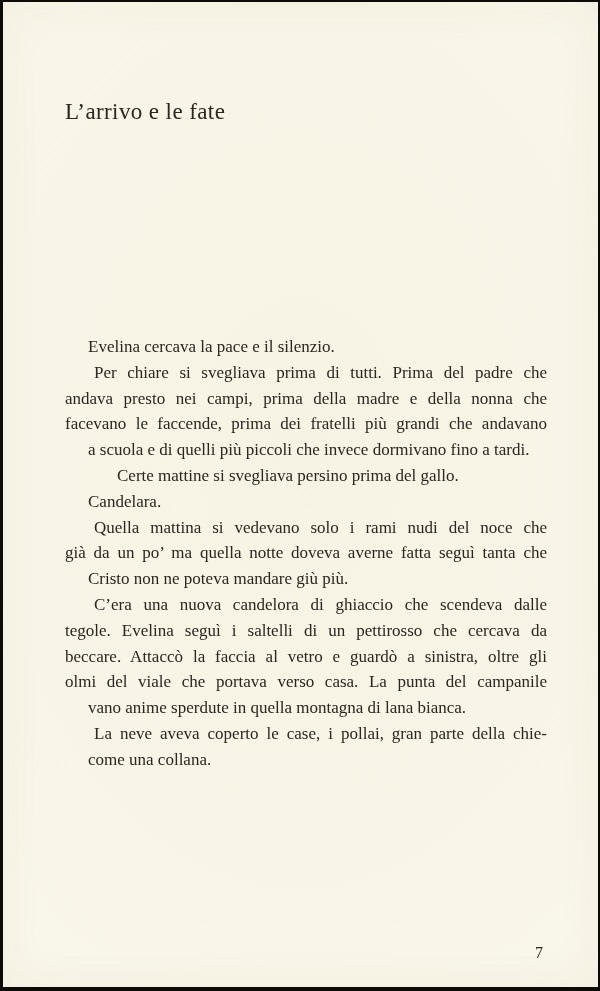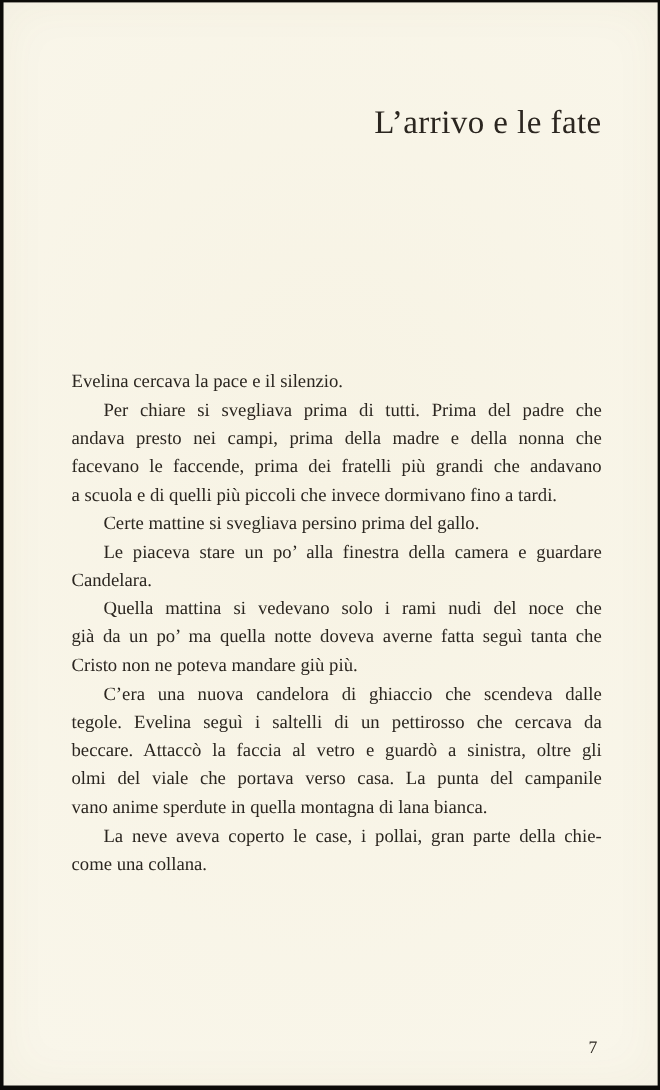--- a/index.html
+++ b/index.html
@@ -17,41 +17,42 @@
       radial-gradient(ellipse 140% 120% at 50% 45%, #f7f3e4 0%, #f9f6ea 55%, #fcfaf2 100%);
     border-style:solid;
     border-color:#0c0b08;
     border-width:2px 2px 4px 3px;
     box-shadow:inset 0 0 45px rgba(120,100,40,0.05);
     color:#2b2620;
   }
   .chapter-title {
     position:absolute;
     left:62px; top:97px; width:482px;
-    text-align:right;
-    font-size:30px;
+    text-align:left;
+    font-size:23px;
     line-height:26px;
     letter-spacing:0.4px;
     color:#2b2620;
   }
   .text-block {
     position:absolute;
     left:62px; top:332px; width:482px;
     font-size:17px;
   }
   .line {
     height:25.8px;
     line-height:25.8px;
     text-align:justify;
     text-align-last:justify;
     white-space:normal;
     overflow:visible;
   }
   .line.pend {            
     text-align-last:left;
+    margin-left:23px;
   }
   .line.indent {
     text-indent:29px;
   }
   .page-number {
     position:absolute;
     right:55px; top:941px;
     font-size:16px;
     line-height:20px;
     color:#2b2620;
@@ -64,21 +65,20 @@
 
   <div class="chapter-title">L’arrivo e le fate</div>
 
   <div class="text-block">
     <div class="line pend">Evelina cercava la pace e il silenzio.</div>
     <div class="line indent">Per chiare si svegliava prima di tutti. Prima del padre che</div>
     <div class="line">andava presto nei campi, prima della madre e della nonna che</div>
     <div class="line">facevano le faccende, prima dei fratelli più grandi che andavano</div>
     <div class="line pend">a scuola e di quelli più piccoli che invece dormivano fino a tardi.</div>
     <div class="line indent pend">Certe mattine si svegliava persino prima del gallo.</div>
-    <div class="line indent">Le piaceva stare un po’ alla finestra della camera e guardare</div>
     <div class="line pend">Candelara.</div>
     <div class="line indent">Quella mattina si vedevano solo i rami nudi del noce che</div>
     <div class="line">già da un po’ ma quella notte doveva averne fatta seguì tanta che</div>
     <div class="line pend">Cristo non ne poteva mandare giù più.</div>
     <div class="line indent">C’era una nuova candelora di ghiaccio che scendeva dalle</div>
     <div class="line">tegole. Evelina seguì i saltelli di un pettirosso che cercava da</div>
     <div class="line">beccare. Attaccò la faccia al vetro e guardò a sinistra, oltre gli</div>
     <div class="line">olmi del viale che portava verso casa. La punta del campanile</div>
     <div class="line pend">vano anime sperdute in quella montagna di lana bianca.</div>
     <div class="line indent">La neve aveva coperto le case, i pollai, gran parte della chie-</div>

